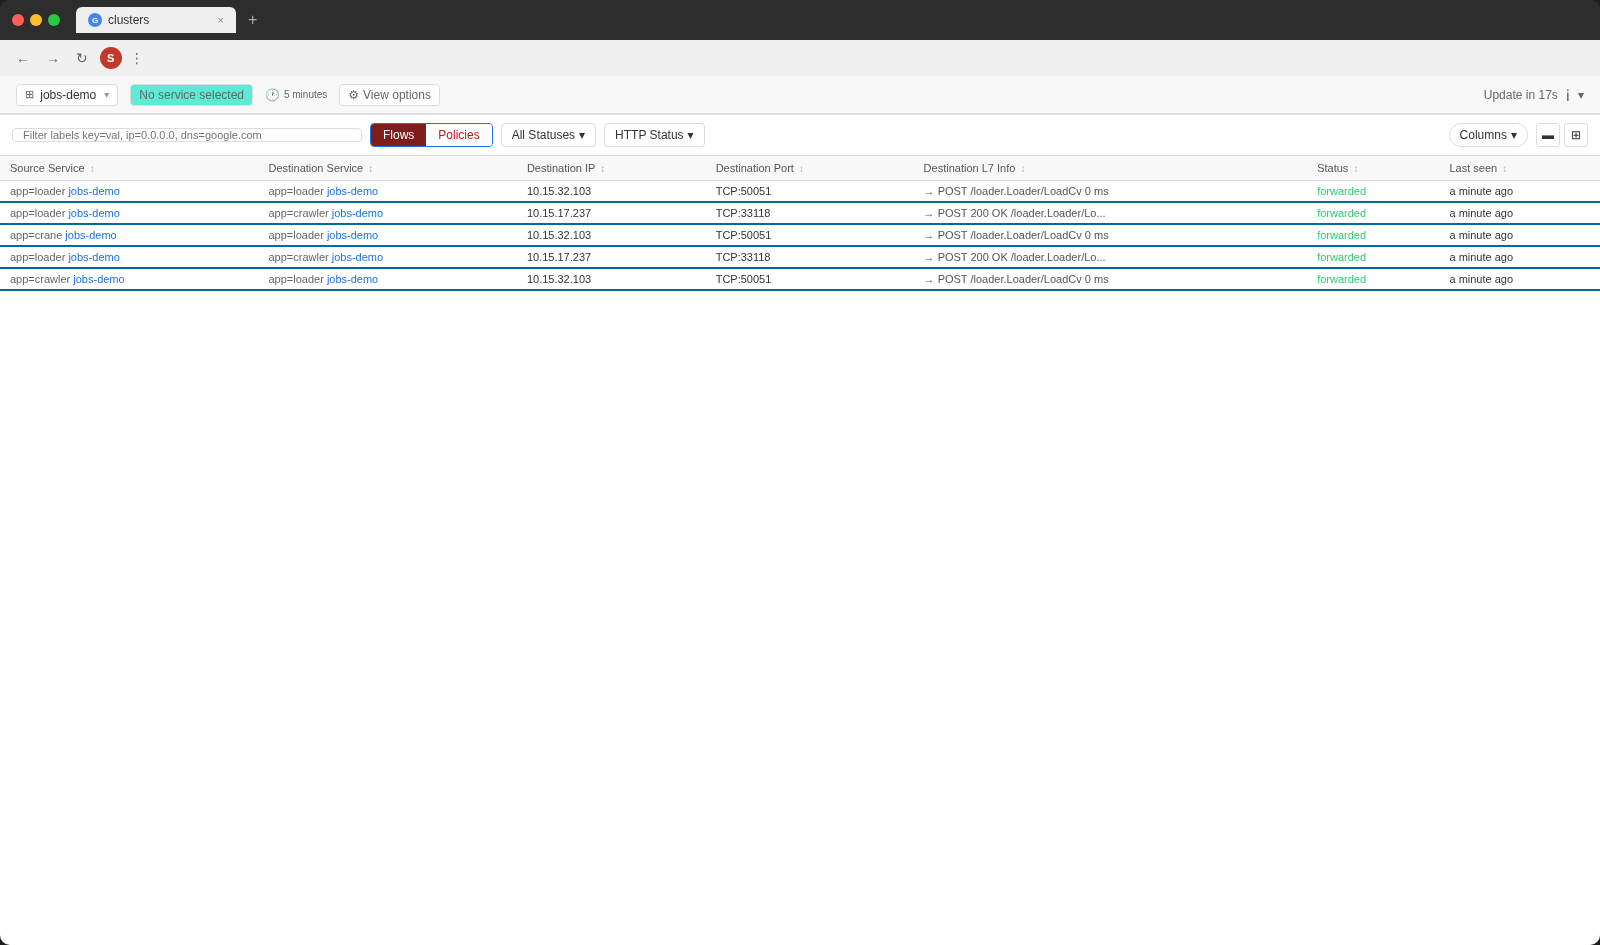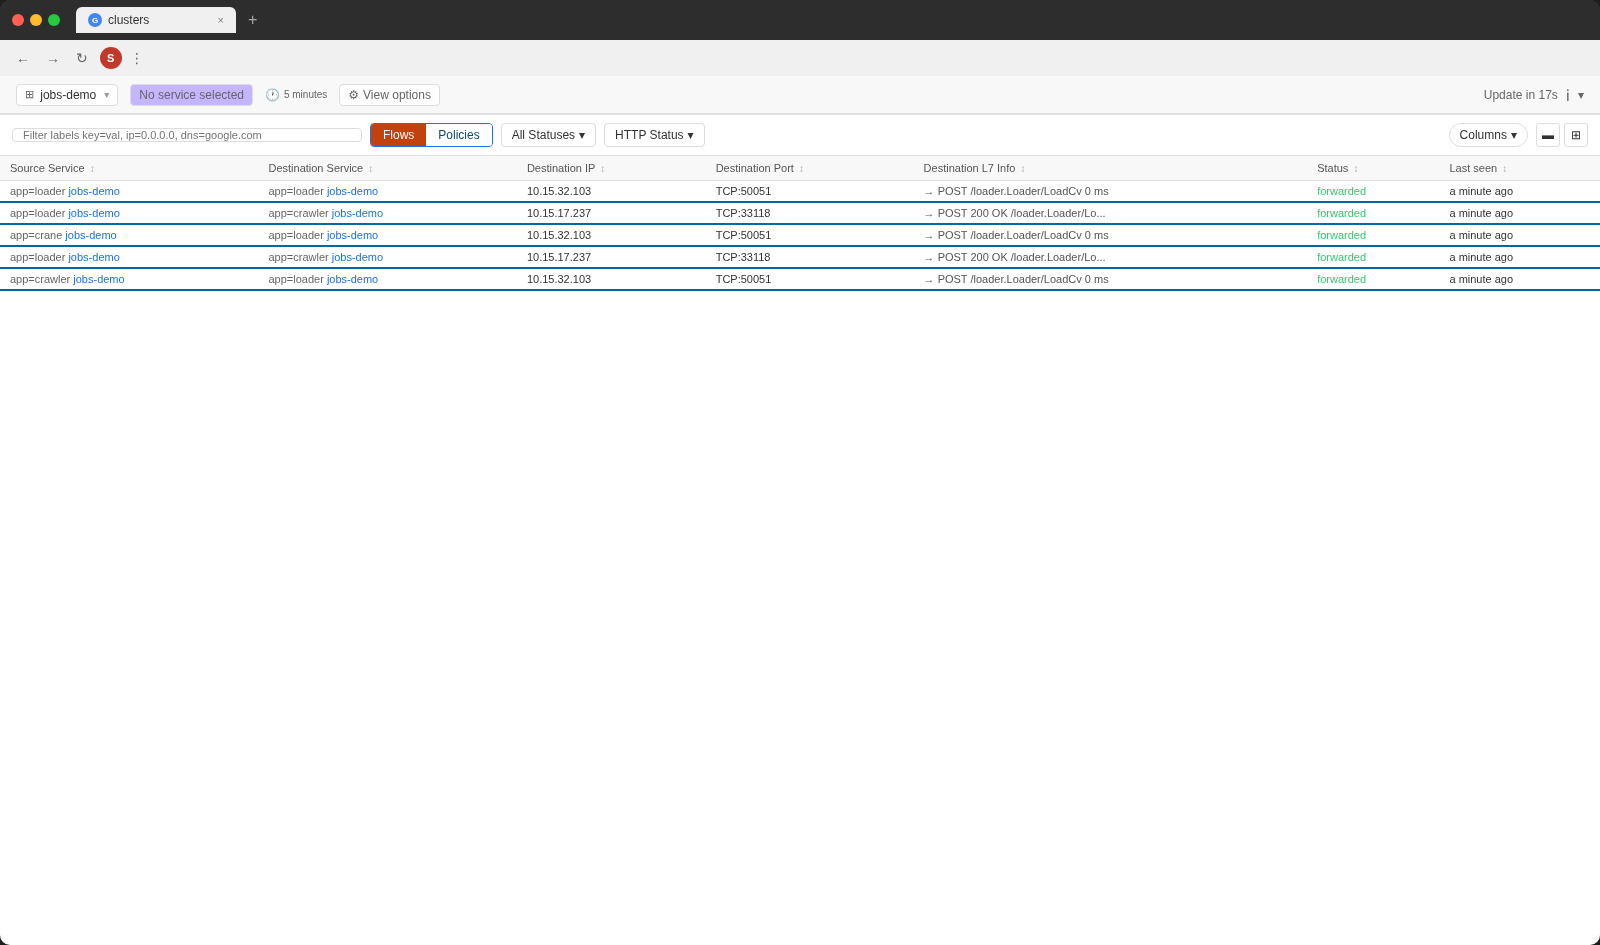--- a/index.html
+++ b/index.html
@@ -23,39 +23,39 @@
     
     .address-bar { background: #f0f0f0; display: flex; align-items: center; padding: 4px 12px; gap: 8px; height: 36px; }
     .nav-btn { background: none; border: none; color: #666; cursor: pointer; font-size: 14px; padding: 2px 4px; }
     .url-bar { flex: 1; background: white; border: 1px solid #ddd; border-radius: 4px; padding: 4px 10px; font-size: 12px; color: #333; display: flex; align-items: center; gap: 6px; }
     .url-actions { margin-left: auto; display: flex; gap: 8px; }
     .url-action-btn { background: none; border: none; color: #666; cursor: pointer; font-size: 14px; }
 
     
     .app-toolbar { background: #f8f8f8; border-bottom: 1px solid #ddd; display: flex; align-items: center; padding: 6px 16px; gap: 12px; height: 38px; }
     .cluster-select { display: flex; align-items: center; gap: 4px; border: 1px solid #ddd; border-radius: 4px; padding: 3px 8px; background: white; cursor: pointer; }
-    .no-service { color: #666; font-size: 12px; border: 1px solid #ddd; border-radius: 4px; padding: 3px 8px; background: #c4b5fd; }
+    .no-service { color: #666; font-size: 12px; border: 1px solid #ddd; border-radius: 4px; padding: 3px 8px; background: #5eead4; }
     .time-filter { display: flex; align-items: center; gap: 4px; color: #666; cursor: pointer; }
     .view-options { display: flex; align-items: center; gap: 4px; color: #666; cursor: pointer; border: 1px solid #ddd; border-radius: 4px; padding: 3px 8px; background: white; }
     .update-info { margin-left: auto; color: #666; font-size: 12px; display: flex; align-items: center; gap: 8px; }
 
     
     .main-content { flex: 1; display: flex; flex-direction: column; background: white; overflow: hidden; }
     .canvas-area { flex: 1; position: relative; background: white; overflow: hidden; }
 
     
     .connections-svg { position: absolute; top: 0; left: 0; width: 100%; height: 100%; pointer-events: none; z-index: 1; }
 
     
     .bottom-panel { height: 180px; border-top: 1px solid #e0e0e0; display: flex; flex-direction: column; background: white; }
     .bottom-toolbar { display: flex; align-items: center; padding: 8px 12px; gap: 8px; border-bottom: 1px solid #e0e0e0; }
     .filter-input { flex: 0 0 350px; border: 1px solid #ddd; border-radius: 4px; padding: 0 10px; font-size: 11px; color: #999; }
     .tab-buttons { display: flex; border: 1px solid #1a73e8; border-radius: 4px; overflow: hidden; }
-    .tab-btn { padding: 4px 12px; font-size: 12px; background: white; color: #0c4a6e; cursor: pointer; border: none; }
-    .tab-btn.active { background: #c2410c; color: white; }
+    .tab-btn { padding: 4px 12px; font-size: 12px; background: white; color: #b91c1c; cursor: pointer; border: none; }
+    .tab-btn.active { background: #7f1d1d; color: white; }
     .filter-btn { display: flex; align-items: center; gap: 4px; padding: 4px 10px; border: 1px solid #ddd; border-radius: 4px; background: white; cursor: pointer; font-size: 12px; color: #333; }
     .columns-btn { margin-left: auto; display: flex; align-items: center; gap: 4px; padding: 4px 10px; border: 1px solid #ddd; border-radius: 12px; background: white; cursor: pointer; font-size: 12px; }
     .view-icons { display: flex; gap: 4px; }
     .view-icon-btn { width: 24px; height: 24px; border: 1px solid #ddd; border-radius: 3px; display: flex; align-items: center; justify-content: center; cursor: pointer; background: white; }
 
     
     .flows-table { flex: 1; overflow-y: auto; }
     .flows-table table { width: 100%; border-collapse: collapse; font-size: 11px; }
     .flows-table th { background: #f8f8f8; border-bottom: 1px solid #e0e0e0; padding: 6px 10px; text-align: left; font-weight: 500; color: #555; white-space: nowrap; position: sticky; top: 0; }
     .flows-table td { padding: 4px 10px; border-bottom: 2px solid #0369a1; color: #333; }

